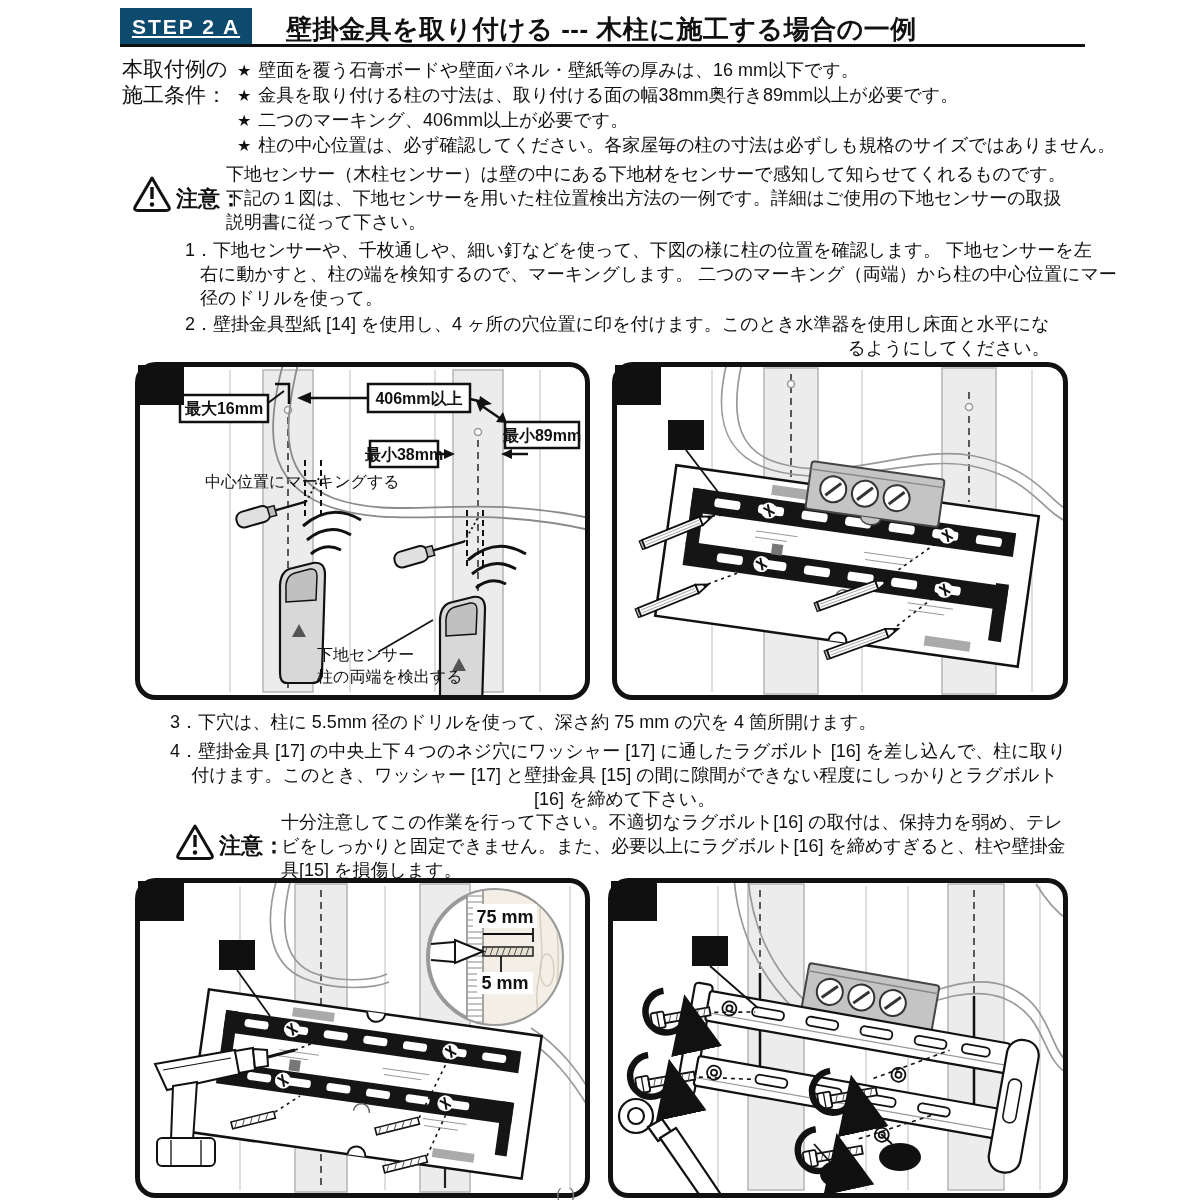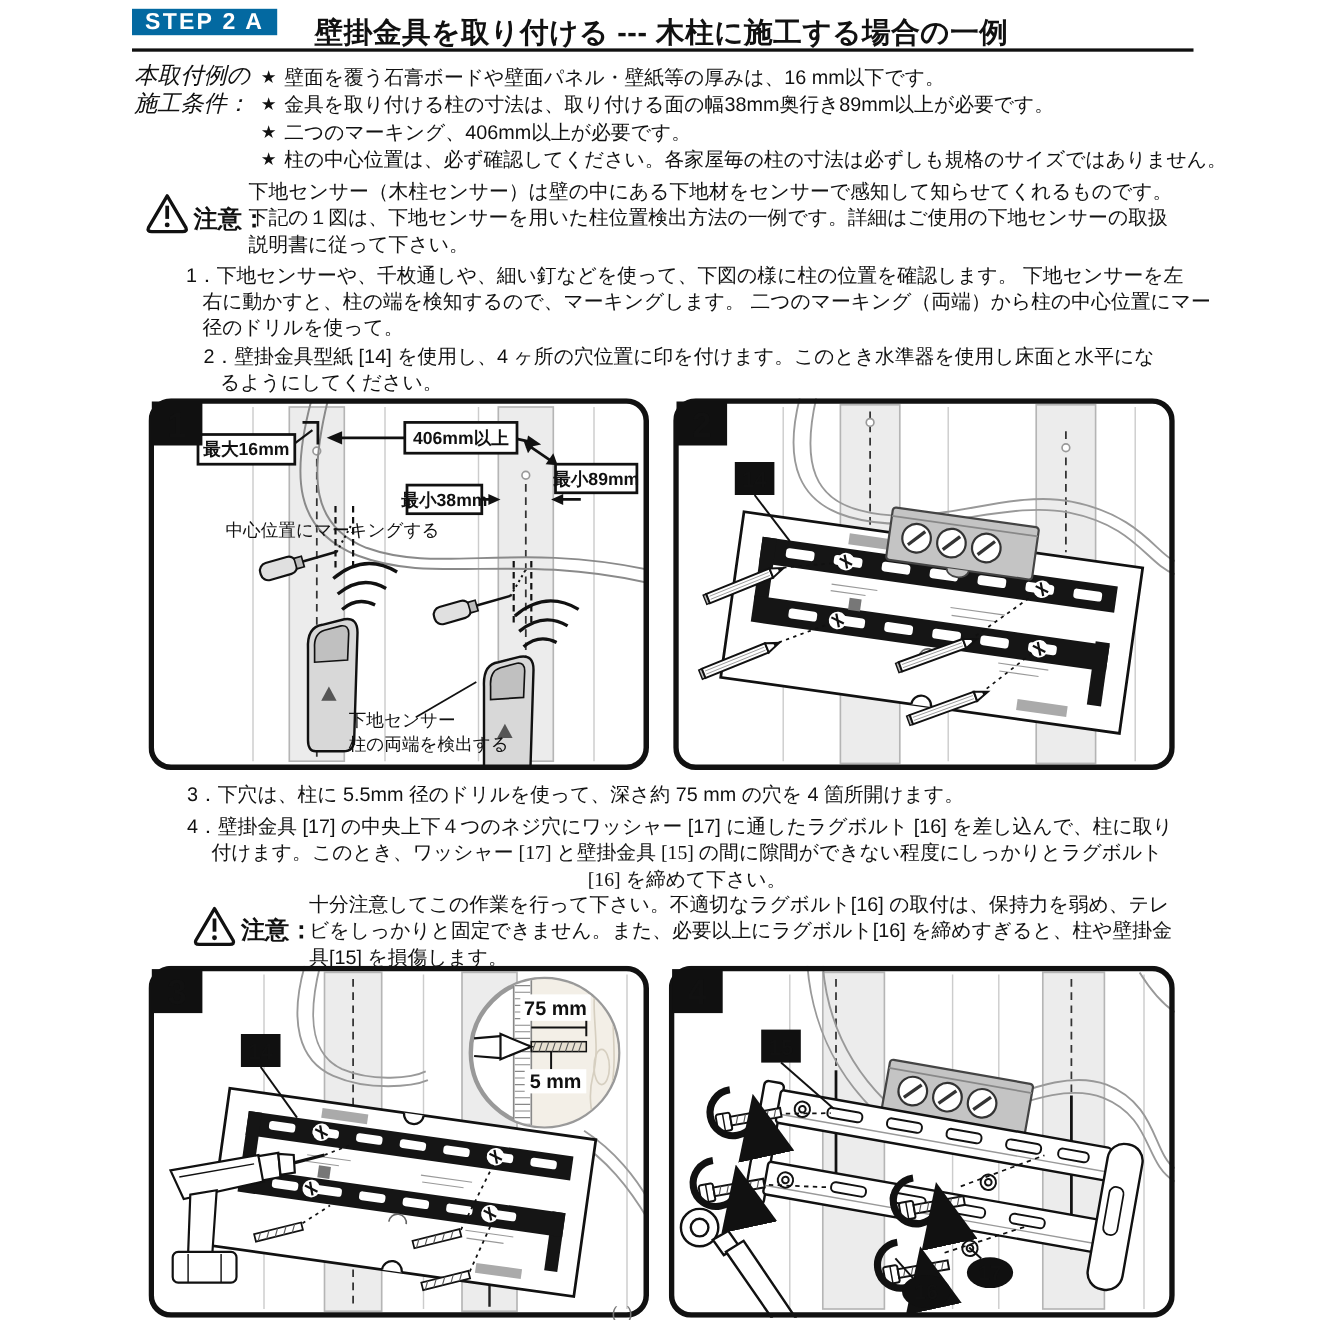--- a/index.html
+++ b/index.html
@@ -1,32 +1,32 @@
 <!DOCTYPE html>
 <html><head>
 <meta charset="utf-8">
 <style>
   html,body{margin:0;padding:0;background:#fff;}
   .page{position:relative;width:1200px;height:1200px;background:#fff;overflow:hidden;
         font-family:"Liberation Sans","DejaVu Sans",sans-serif;color:#111;}
   .abs{position:absolute;}
   .nw{white-space:nowrap;}
-  .step-badge{left:120px;top:8px;width:132px;height:24px;background:#0369a1;color:#fff;
-      font-size:21px;font-weight:bold;display:flex;align-items:center;justify-content:center;letter-spacing:2px;}
+  .step-badge{left:120px;top:8px;width:132px;height:38px;background:#0c4a6e;color:#fff;
+      font-size:21px;font-weight:bold;display:flex;align-items:center;justify-content:center;letter-spacing:2px;text-decoration:underline;}
   .page-title{left:286px;top:12px;font-size:26px;font-weight:bold;letter-spacing:0.5px;}
   .hrule{left:120px;top:44px;width:965px;height:3px;background:#101010;}
-  .cond-label{left:122px;top:56px;font-size:21px;line-height:26px;font-style:italic;}
+  .cond-label{left:122px;top:56px;font-size:21px;line-height:26px;}
   .cond-items{left:237px;top:58px;font-size:18px;line-height:25px;}
   .cond-items .row{display:flex;gap:7px;}
   .star{font-size:16px;}
   .caution-tri{width:40px;height:40px;}
   .caution-label{font-size:22px;font-weight:bold;}
   .body-text{font-size:18px;line-height:24px;}
   .ind{margin-left:15px;}
-  .ind2{margin-left:13px;font-family:Liberation Serif, serif;}
+  .ind2{margin-left:13px;}
   .figure-panel{position:absolute;}
   svg text{font-family:"Liberation Sans","DejaVu Sans",sans-serif;fill:#111;}
   .footer-partial{left:556px;top:1186px;height:14px;overflow:hidden;font-size:16px;color:#777;letter-spacing:2px;}
 </style>
 </head>
 <body>
 
 <div class="page">
 
   <div class="abs step-badge">STEP 2 A</div>
@@ -61,26 +61,26 @@
     <rect x="18.3" y="13" width="3.4" height="12" fill="#111"></rect>
     <circle cx="20" cy="30.5" r="2.2" fill="#111"></circle>
   </svg>
   <div class="abs caution-label nw" style="left:176px;top:184px;">注意：</div>
   <div class="abs body-text" style="left:226px;top:162px;">
     <div class="nw">下地センサー（木柱センサー）は壁の中にある下地材をセンサーで感知して知らせてくれるものです。</div>
     <div class="nw">下記の１図は、下地センサーを用いた柱位置検出方法の一例です。詳細はご使用の下地センサーの取扱</div>
     <div class="nw">説明書に従って下さい。</div>
   </div>
 
-  <div class="abs body-text" style="left:169px;top:238px;">
+  <div class="abs body-text" style="left:185px;top:238px;">
     <div class="nw">1．下地センサーや、千枚通しや、細い釘などを使って、下図の様に柱の位置を確認します。 下地センサーを左</div>
     <div class="nw ind">右に動かすと、柱の端を検知するので、マーキングします。 二つのマーキング（両端）から柱の中心位置にマー</div>
     <div class="nw ind">径のドリルを使って。</div>
   </div>
-  <div class="abs body-text" style="left:185px;top:312px;">
+  <div class="abs body-text" style="left:185px;top:312px;text-align:right;">
     <div class="nw">2．壁掛金具型紙 [14] を使用し、4 ヶ所の穴位置に印を付けます。このとき水準器を使用し床面と水平にな</div>
     <div class="nw ind">るようにしてください。</div>
   </div>
 
   <svg class="figure-panel" style="left:135px;top:362px;" width="455" height="338" viewBox="0 0 455 338">
     <g stroke="#ccc" stroke-width="1.3">
       <line x1="95" y1="8" x2="95" y2="330"></line>
         <line x1="215" y1="8" x2="215" y2="330"></line>
       <line x1="300" y1="8" x2="300" y2="330"></line>
         <line x1="405" y1="8" x2="405" y2="330"></line>

